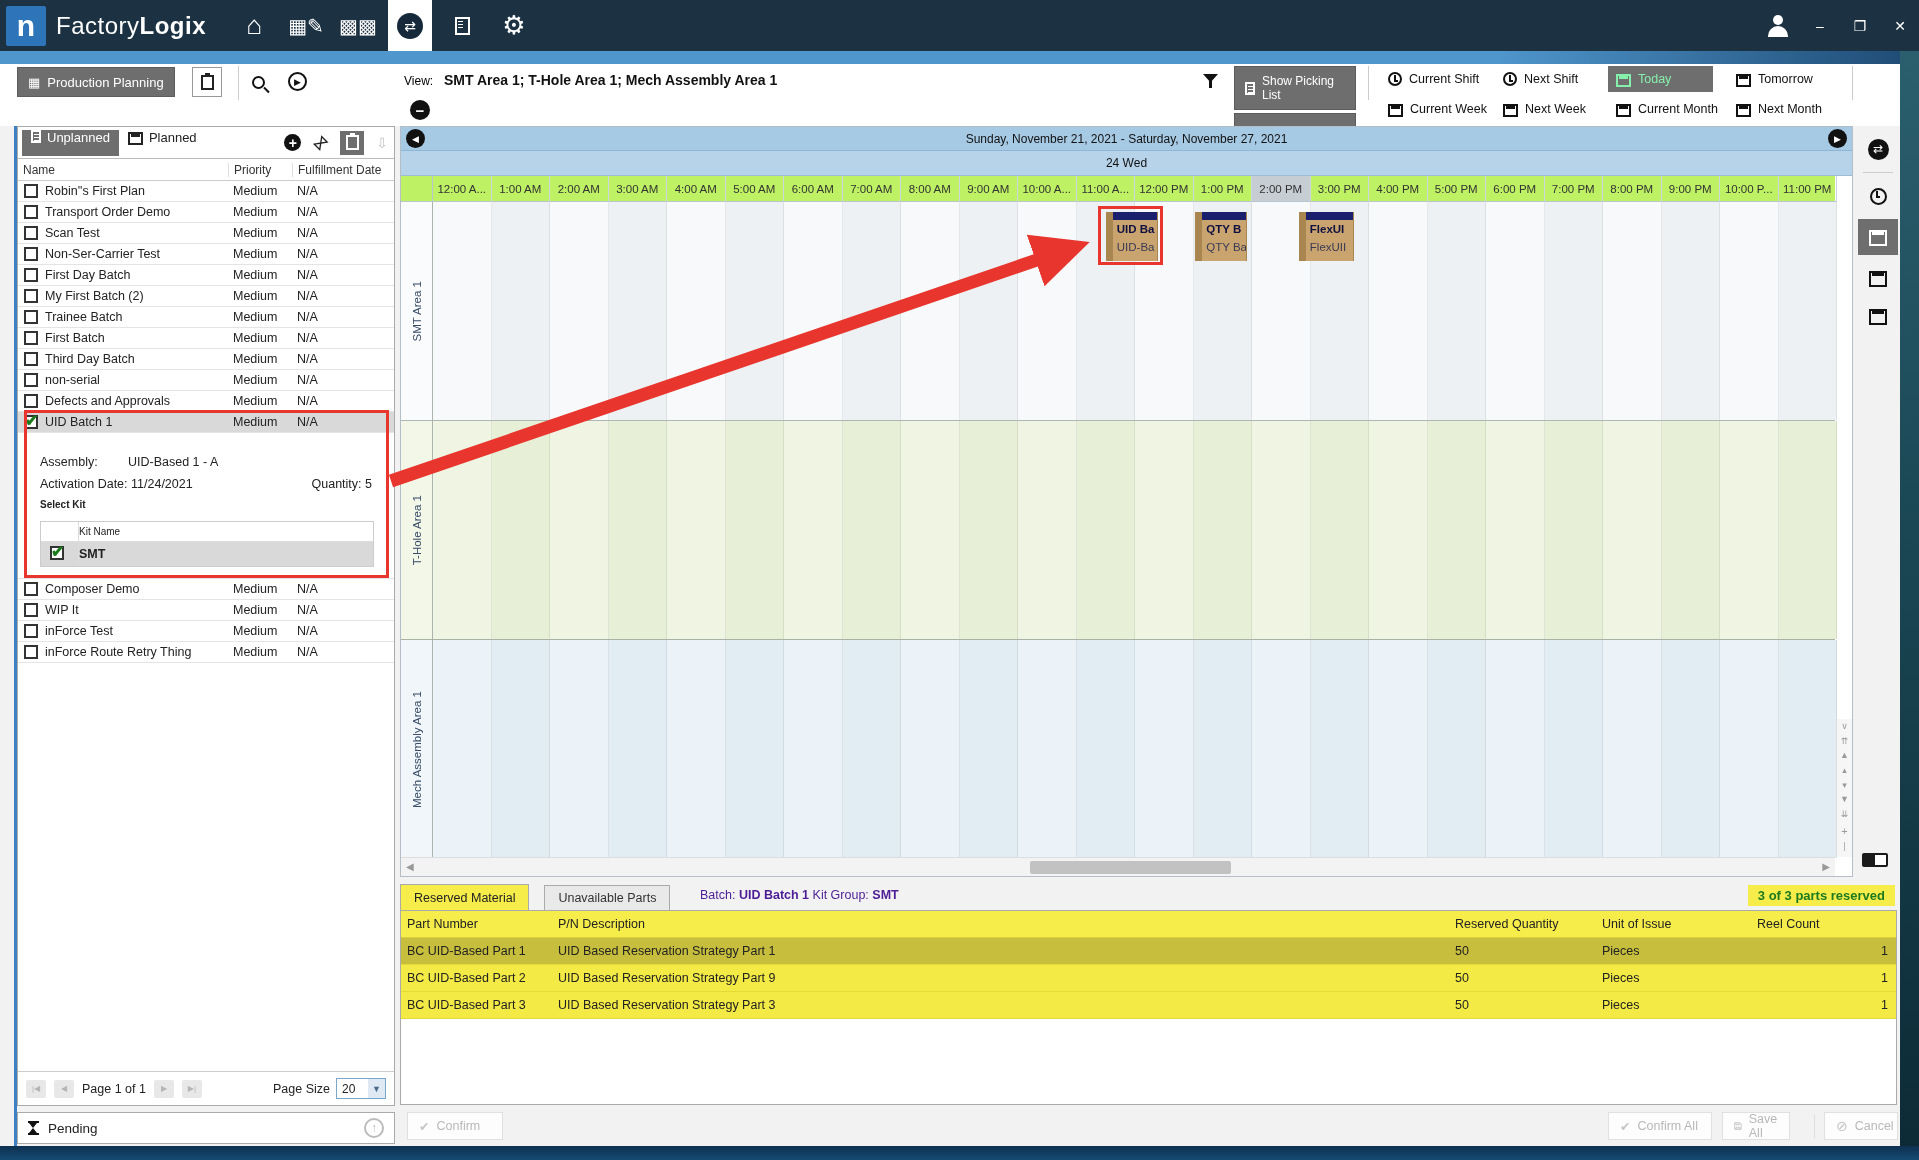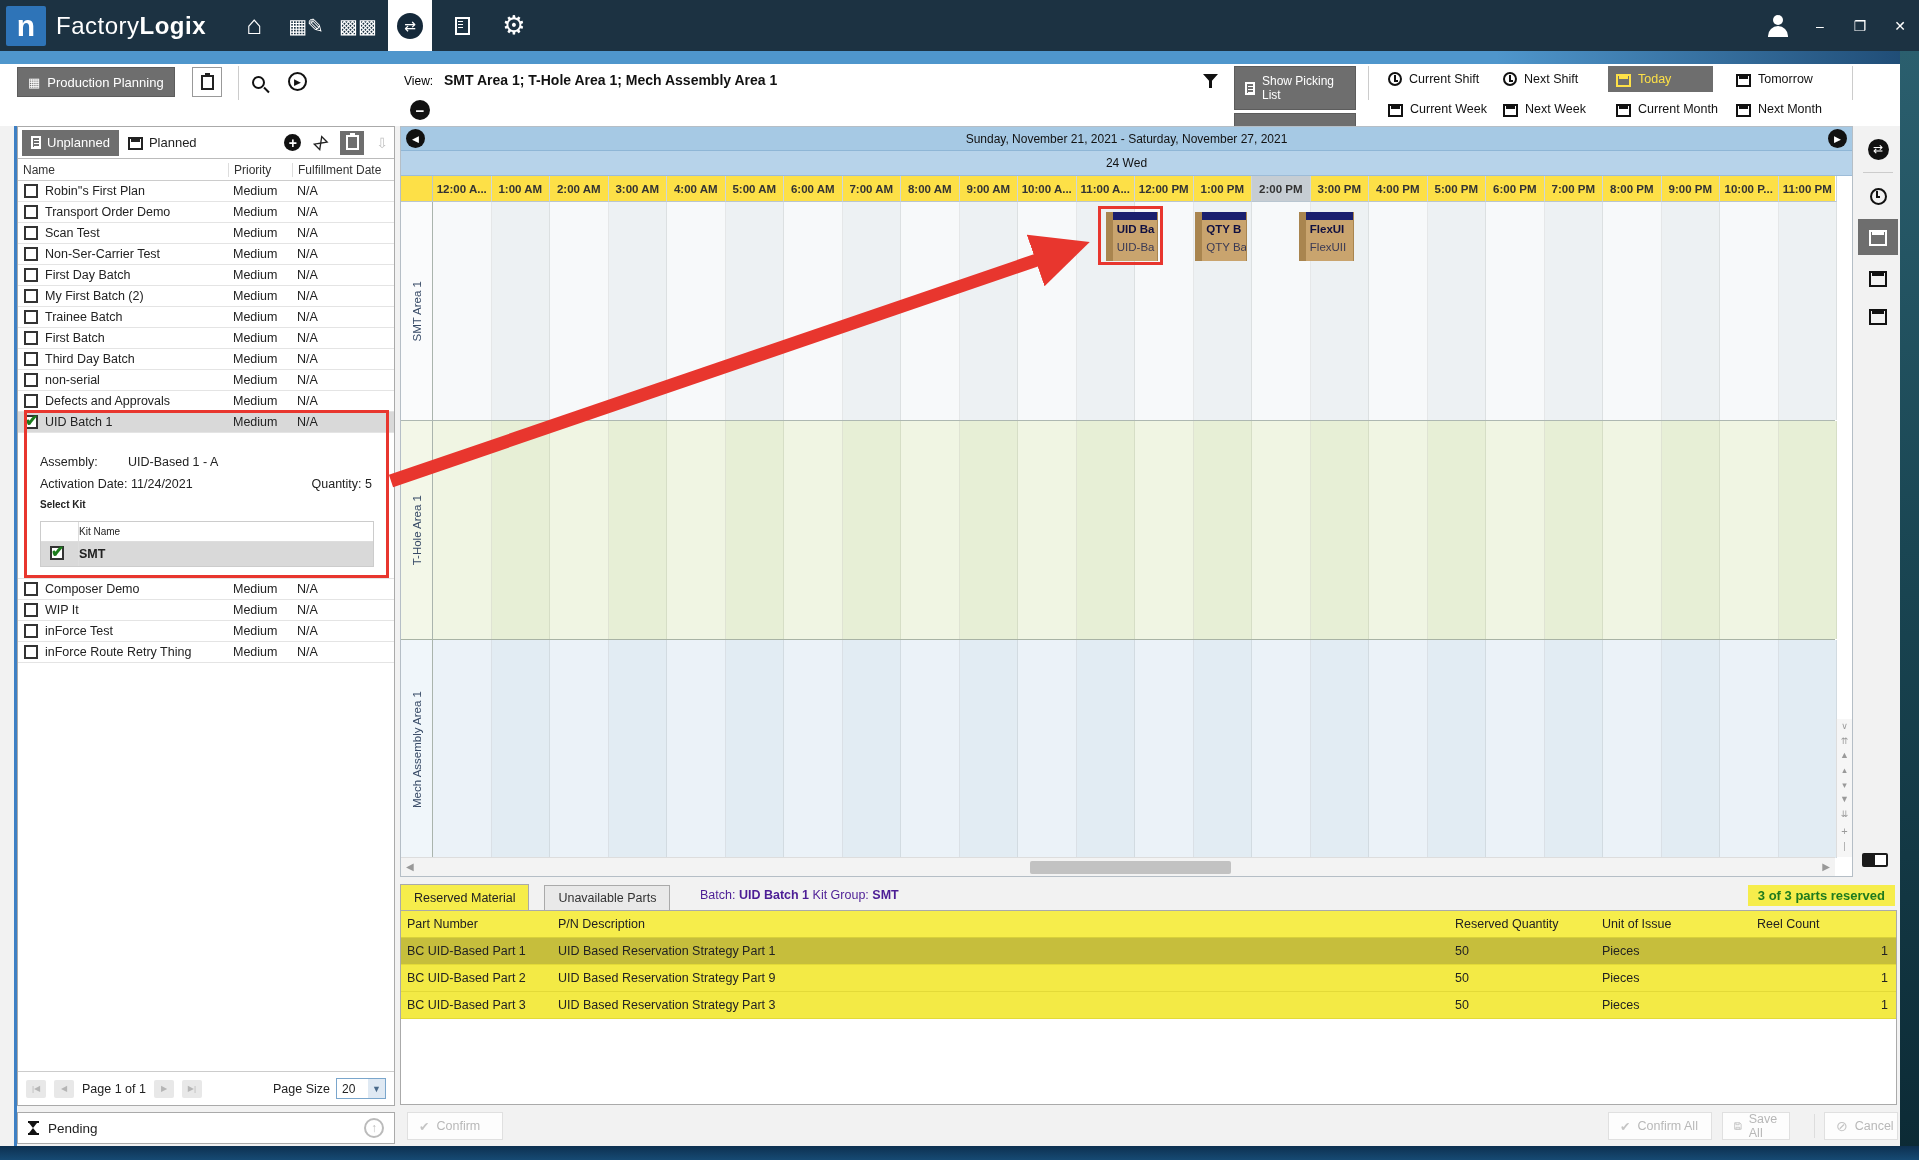--- a/index.html
+++ b/index.html
@@ -39,21 +39,21 @@
                   background:#111; color:#fff; display:flex; align-items:center; justify-content:center;
                   font-size:15px; font-weight:bold; line-height:1; }
   .funnel { position:absolute; left:1203px; top:10px; width:15px; height:14px; background:#111;
             clip-path:polygon(0 0,100% 0,60% 48%,60% 100%,40% 100%,40% 48%); }
   .stack2 { position:absolute; display:flex; flex-direction:column; gap:3px; }
   .pick-stack { left:1234px; top:2px; }
   .pick-stack .btn-dark { height:44px; width:122px; font-size:12px; }
   .shift-col { position:absolute; top:2px; display:flex; flex-direction:column; gap:4px; }
   .shift-item { display:flex; align-items:center; gap:7px; font-size:12.5px; color:#111;
                 height:26px; padding:0 8px; white-space:nowrap; }
-  .shift-item.sel { background:#6e6e6e; color:#fde047; }
+  .shift-item.sel { background:#6e6e6e; color:#86efac; }
 
   
   .i-search { position:relative; width:13px; height:13px; border:2px solid #111; border-radius:50%; display:inline-block; }
   .i-search::after { content:''; position:absolute; width:7px; height:2px; background:#111;
                      transform:rotate(45deg); left:9px; top:11px; }
   .i-clock { position:relative; width:14px; height:14px; border:2px solid currentColor; border-radius:50%; display:inline-block; flex:none; }
   .i-clock::after { content:''; position:absolute; left:4px; top:1px; width:2px; height:5px;
                     border-left:2px solid currentColor; border-bottom:2px solid currentColor; }
   .i-cal { position:relative; width:15px; height:13px; border:2px solid currentColor; display:inline-block; flex:none; margin-top:2px; }
   .i-cal::before { content:''; position:absolute; left:1px; right:1px; top:0; height:3px; background:currentColor; }
@@ -71,21 +71,21 @@
   .i-hour::before { content:''; position:absolute; left:1px; top:2px; border:4.5px solid transparent;
                     border-top:5px solid #111; }
   .i-hour::after { content:''; position:absolute; left:1px; bottom:2px; border:4.5px solid transparent;
                    border-bottom:5px solid #111; }
 
   
   .blue-edge { position:absolute; left:14px; top:126px; width:3px; height:1020px; background:#3e80c4; }
   .leftpanel { position:absolute; left:17px; top:126px; width:378px; height:980px;
                background:#fff; border:1px solid #aaa; }
   .lp-tabs { height:32px; border-bottom:1px solid #bbb; display:flex; align-items:center; padding:0 4px; position:relative; }
-  .lp-tab { display:flex; align-items:center; gap:6px; font-size:13px; height:26px; padding:0 9px; }
+  .lp-tab { display:flex; align-items:flex-start; gap:6px; font-size:13px; height:26px; padding:0 9px; }
   .lp-tab.sel { background:#6e6e6e; color:#fff; }
   .lp-tabicons { position:absolute; right:6px; display:flex; align-items:center; gap:12px; }
   .plus-circ { width:17px; height:17px; border-radius:50%; background:#111; color:#fff;
                display:flex; align-items:center; justify-content:center; font-size:14px; font-weight:bold; }
   .clipchk { width:24px; height:24px; background:#6e6e6e; color:#fff; display:flex; align-items:center; justify-content:center; }
   .lp-header { display:flex; height:22px; border-bottom:1px solid #ccc; font-size:12px; color:#333; align-items:center; }
   .lpc-name { width:210px; padding-left:5px; }
   .lpc-pri { width:64px; border-left:1px solid #ddd; padding-left:5px; }
   .lpc-ful { flex:1; border-left:1px solid #ddd; padding-left:5px; }
   .lp-row { display:flex; height:21px; align-items:center; border-bottom:1px solid #e4e4e4; font-size:12.5px; }
@@ -122,21 +122,21 @@
   .scheduler { position:absolute; left:400px; top:126px; width:1453px; height:751px; background:#fff;
                border:1px solid #b5bec6; }
   .sch-date { position:absolute; left:0; top:0; right:0; height:24px; background:#a6c9e4;
               display:flex; align-items:center; justify-content:center; font-size:12px; color:#111;
               border-bottom:1px solid #8fb6d6; }
   .navcirc { position:absolute; top:2px; width:19px; height:19px; border-radius:50%; background:#111;
              color:#fff; font-size:9px; display:flex; align-items:center; justify-content:center; }
   .sch-day { position:absolute; left:0; top:24px; right:0; height:25px; background:#b7d3ea;
              display:flex; align-items:center; justify-content:center; font-size:12px; color:#111;
              border-bottom:1px solid #9dbcd8; }
-  .sch-times { position:absolute; left:0; top:49px; right:17px; height:26px; display:flex; background:#fde047;font-weight:bold; }
+  .sch-times { position:absolute; left:0; top:49px; right:17px; height:26px; display:flex; background:#bef264; }
   .t-cell { width:58.5px; flex:none; border-right:1px solid #ccd6de; border-bottom:1px solid #b9c6d0;
             font-size:11.5px; color:#333; display:flex; align-items:center; justify-content:center;
             overflow:hidden; white-space:nowrap; }
   .t-spacer { width:32px; flex:none; border-right:1px solid #b9c6d0; border-bottom:1px solid #b9c6d0; }
   .t-cell.hl { background:#c6cdd3; }
   .srow { position:absolute; left:0; right:17px; height:219px; display:flex; }
   .srow-label { width:32px; flex:none; border-right:1px solid #aab4ad; display:flex;
                 align-items:center; justify-content:center; }
   .srow-label span { writing-mode:vertical-rl; transform:rotate(180deg); font-size:11.5px; color:#374a66; white-space:nowrap; }
   .s-cell { width:58.5px; flex:none; border-right:1px solid rgba(0,0,0,.07); }

